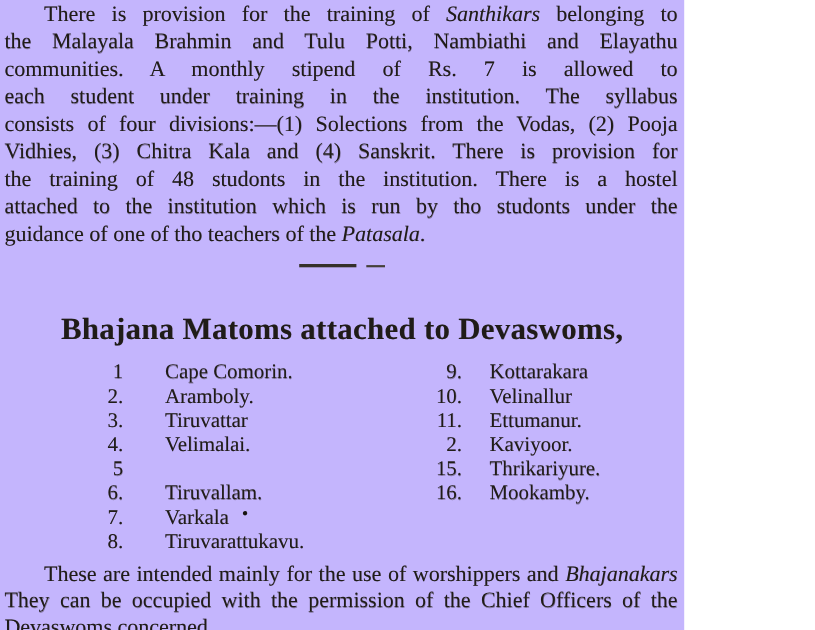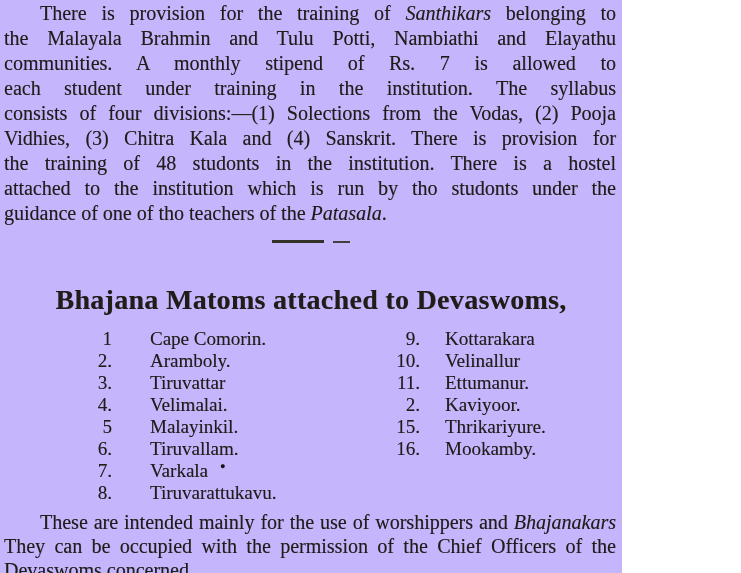--- a/index.html
+++ b/index.html
@@ -74,21 +74,20 @@
       <div class="li">
           <span class="num">3.</span>
           <span class="name">Tiruvattar</span>
         </div>
       <div class="li">
           <span class="num">4.</span>
           <span class="name">Velimalai.</span>
         </div>
       <div class="li">
           <span class="num">5</span>
-          <span class="name">Malayinkil.</span>
         </div>
       <div class="li">
           <span class="num">6.</span>
           <span class="name">Tiruvallam.</span>
         </div>
       <div class="li">
           <span class="num">7.</span>
           <span class="name">Varkala</span>
           <span class="smudge">●</span>
         </div>

